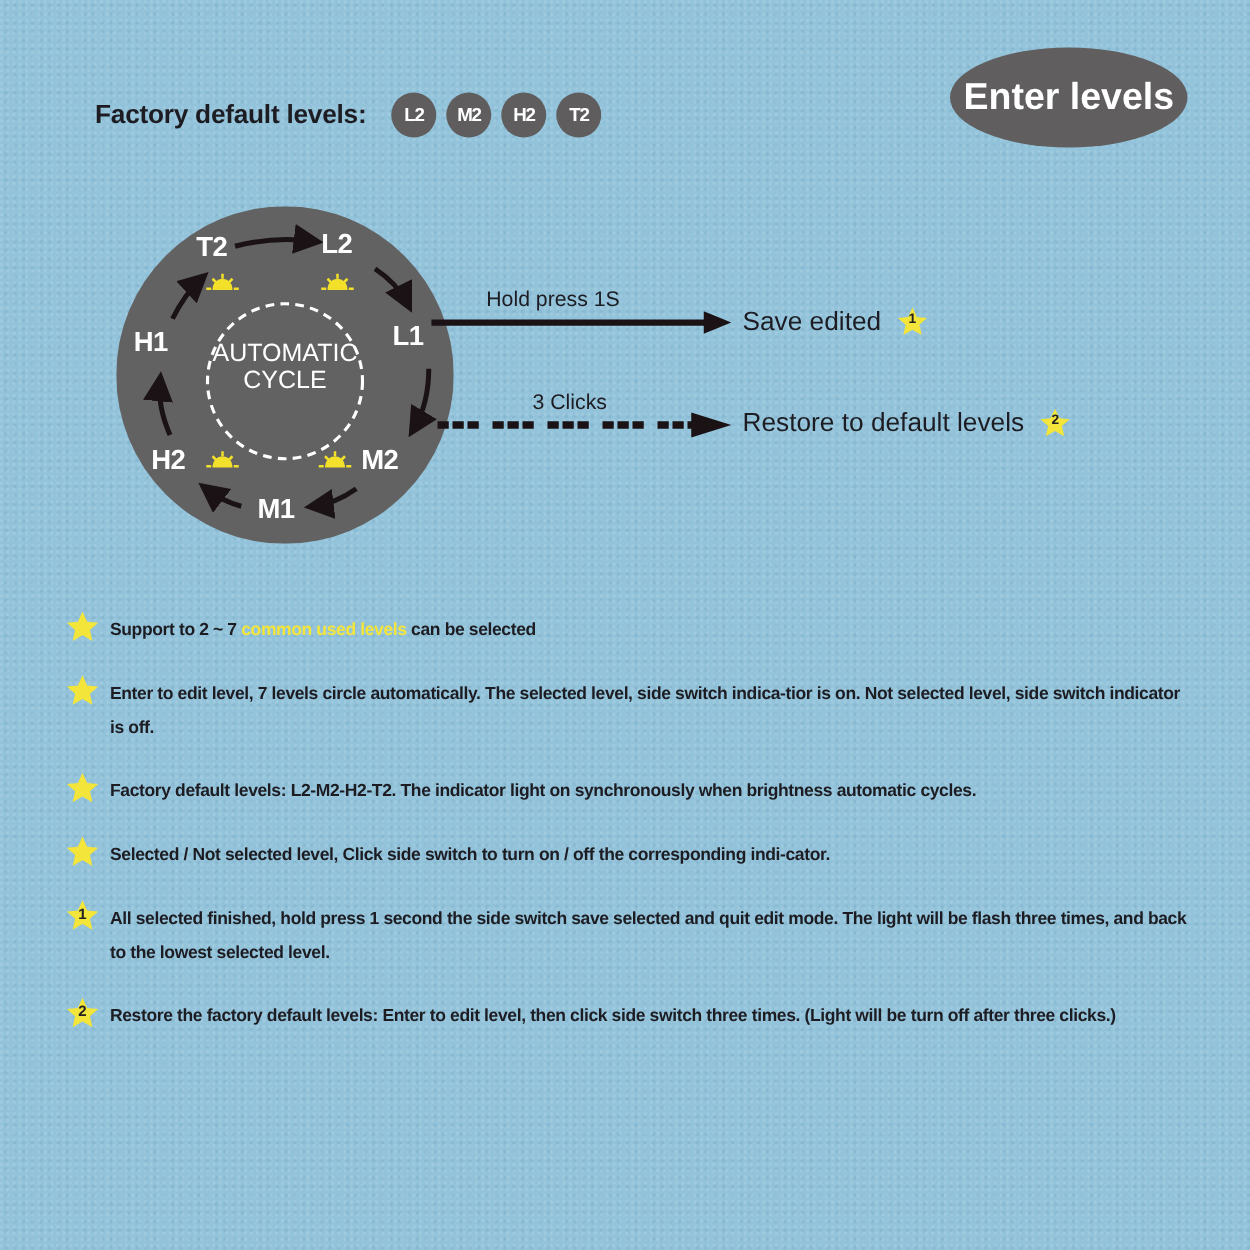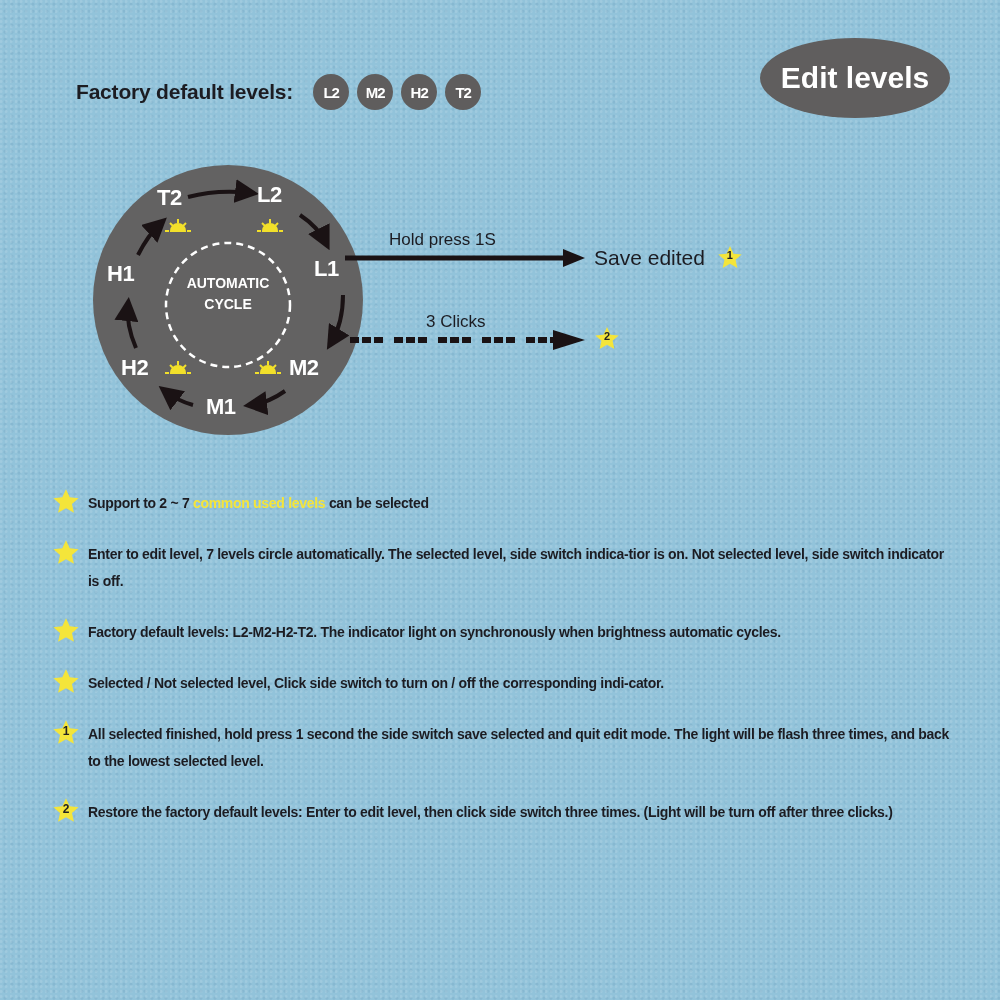--- a/index.html
+++ b/index.html
@@ -37,21 +37,21 @@
 <body>
 
 <div class="abs factory-row">
   <span class="factory-label">Factory default levels:</span>
   <span class="pill">L2</span>
   <span class="pill">M2</span>
   <span class="pill">H2</span>
   <span class="pill">T2</span>
 </div>
 
-<div class="abs edit-btn">Edit levels</div>
+<div class="abs edit-btn">Enter levels</div>
 
 <div class="abs diagram">
   <svg width="270" height="270" viewBox="0 0 270 270" style="position:absolute;left:0;top:0">
     <defs>
       <marker id="ah" markerWidth="6" markerHeight="6" refX="4" refY="3" orient="auto">
         <path d="M0,0 L6,3 L0,6 z" fill="#1a1214"></path>
       </marker>
     </defs>
     <circle cx="135" cy="135" r="135" fill="#636262"></circle>
     <circle cx="135" cy="140" r="62" fill="none" stroke="#fff" stroke-width="2.5" stroke-dasharray="7 5"></circle>
@@ -99,21 +99,21 @@
         </g>
     </g>
   </svg>
   <span class="lvl" style="left:64px;top:20px">T2</span>
   <span class="lvl" style="left:164px;top:17px">L2</span>
   <span class="lvl" style="left:221px;top:91px">L1</span>
   <span class="lvl" style="left:196px;top:190px">M2</span>
   <span class="lvl" style="left:113px;top:229px">M1</span>
   <span class="lvl" style="left:28px;top:190px">H2</span>
   <span class="lvl" style="left:14px;top:96px">H1</span>
-  <div class="abs" style="left:73px;top:108px;width:124px;text-align:center;color:#fff;font-weight:bold;font-size:14px;line-height:21px">
+  <div class="abs" style="left:73px;top:108px;width:124px;text-align:center;color:#fff;font-weight:normal;font-size:20px;line-height:21px">
     <div>AUTOMATIC</div>
     <div>CYCLE</div>
   </div>
 </div>
 
 <svg class="abs" style="left:345px;top:240px" width="250" height="120">
   <line x1="0" y1="18" x2="222" y2="18" stroke="#1a1214" stroke-width="5"></line>
   <path d="M218,9 L240,18 L218,27 z" fill="#1a1214"></path>
   <line x1="5" y1="100" x2="220" y2="100" stroke="#1a1214" stroke-width="6" stroke-dasharray="9 3 9 3 9 11"></line>
   <path d="M208,90 L240,100 L208,110 z" fill="#1a1214"></path>
@@ -125,20 +125,21 @@
   <span class="action-text">Save edited</span>
   <span class="badge-star">
     <svg width="26" height="26" viewBox="0 0 24 24">
         <path d="M12 1l3.2 7 7.6.7-5.7 5 1.7 7.5L12 17.3 5.2 21.2l1.7-7.5-5.7-5 7.6-.7z" fill="#f4e53a"></path>
       </svg>
     <span>1</span>
   </span>
 </div>
 
 <div class="abs" style="left:594px;top:326px;display:flex;align-items:center;gap:12px">
+  <span class="action-text">Restore to default levels</span>
   <span class="badge-star">
     <svg width="26" height="26" viewBox="0 0 24 24">
         <path d="M12 1l3.2 7 7.6.7-5.7 5 1.7 7.5L12 17.3 5.2 21.2l1.7-7.5-5.7-5 7.6-.7z" fill="#f4e53a"></path>
       </svg>
     <span>2</span>
   </span>
 </div>
 
 <div class="abs notes">
   <div class="note">

